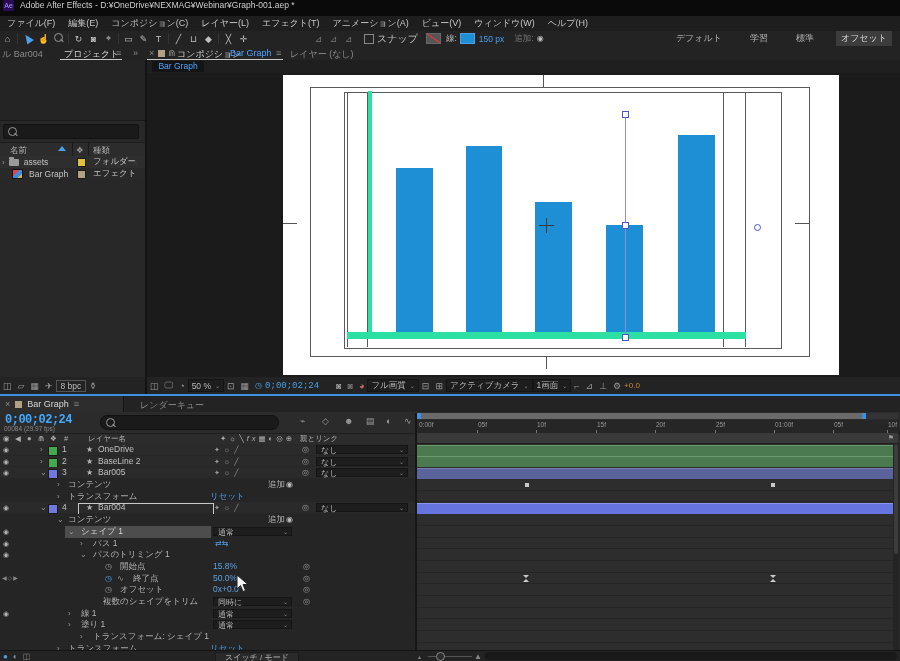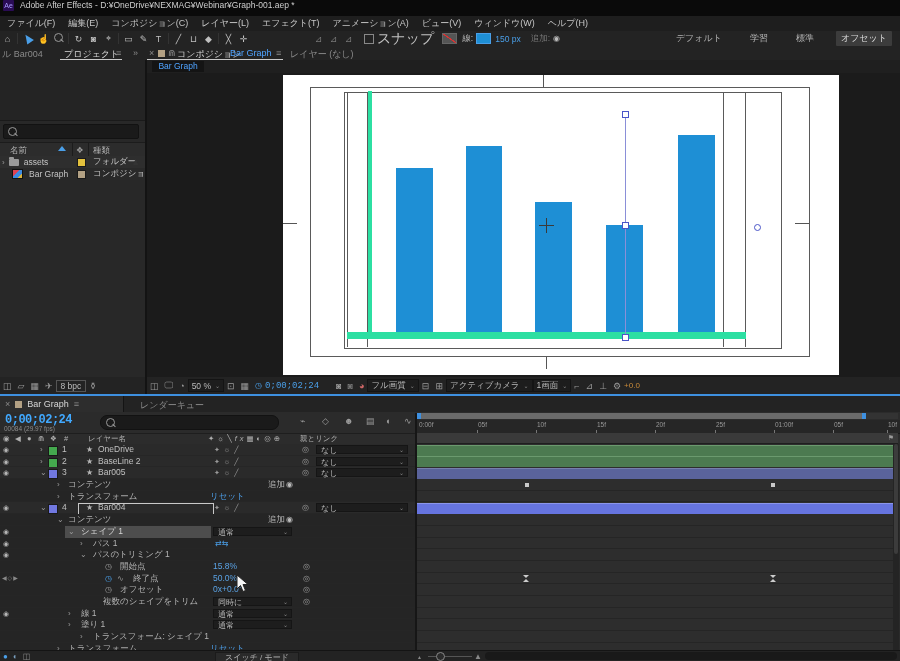--- a/index.html
+++ b/index.html
@@ -161,21 +161,21 @@
     <span class="tool">◆</span>
     <span class="tsep"></span>
     <span class="tool">╳</span>
     <span class="tool">✛</span>
     <span style="width:60px"></span>
     <span class="tool dim">⊿</span>
     <span class="tool dim">⊿</span>
     <span class="tool dim">⊿</span>
     <span style="width:8px"></span>
     <span style="width:8px;height:8px;border:1px solid #888;display:inline-block;margin-right:3px"></span>
-    <span class="txt" style="font-size:14px">スナップ</span>
+    <span class="txt" style="font-size:10px">スナップ</span>
     <span style="width:8px"></span>
     <span class="swatch sw-none"></span>
     <span style="width:5px"></span>
     <span class="txt" style="font-size:8.5px">線:</span>
     <span style="width:3px"></span>
     <span class="swatch sw-stroke"></span>
     <span style="width:4px"></span>
     <span class="txt blue" style="font-size:8.5px">150 px</span>
     <span style="width:10px"></span>
     <span class="txt dim" style="font-size:8.5px">追加:</span>
@@ -228,21 +228,21 @@
       <span class="foldericon" style="margin-left:4px"></span>
       <span style="margin-left:5px">assets</span>
       <span class="lblsw abs" style="left:77px;background:#e3c13d"></span>
       <span class="abs txt" style="left:93px">フォルダー</span>
       <span class="abs" style="left:132px;font-size:8px;color:#333">♟</span>
     </div>
     <div class="prow" style="top:108px;background:#292929">
       <span class="compicon" style="margin-left:12px"></span>
       <span style="margin-left:6px">Bar Graph</span>
       <span class="lblsw abs" style="left:77px;background:#b3a184"></span>
-      <span class="abs txt" style="left:93px">コンポジショ</span>
+      <span class="abs txt" style="left:93px">エフェクト</span>
     </div>
   </div>
 
   <div class="abs" style="left:145px;top:60px;width:2px;height:335px;background:#131313"></div>
 
   <div class="abs" id="viewer-tabs2">
     <span class="abs" style="left:5px;top:1px;width:52px;height:11px;background:#141414;color:#4fa3ff;font-size:8.5px;text-align:center;line-height:11px">Bar Graph</span>
   </div>
   <div class="abs" id="viewer-area">
     <div id="canvas">
@@ -353,21 +353,21 @@
     </div>
 
     <div id="tl-colhdr">
       <span class="abs" style="left:3px">◉</span>
       <span class="abs" style="left:15px">◀</span>
       <span class="abs" style="left:27px">●</span>
       <span class="abs" style="left:38px">⋒</span>
       <span class="abs" style="left:50px">❖</span>
       <span class="abs" style="left:64px">#</span>
       <span class="abs" style="left:88px">レイヤー名</span>
-      <span class="abs" style="left:208px;letter-spacing:3px">✦☼╲<i>fx</i>▦◐◎⊕</span>
+      <span class="abs" style="left:220px;letter-spacing:3px">✦☼╲<i>fx</i>▦◐◎⊕</span>
       <span class="abs" style="left:300px">親とリンク</span>
     </div>
 
     <div id="tl-rows">
 
       <div class="trow">
         <span class="r-el eye">◉</span>
         <span class="r-el exp" style="left:40px">›</span>
         <span class="lbl" style="background:#44a94e"></span>
         <span class="r-el" style="left:62px">1</span>

